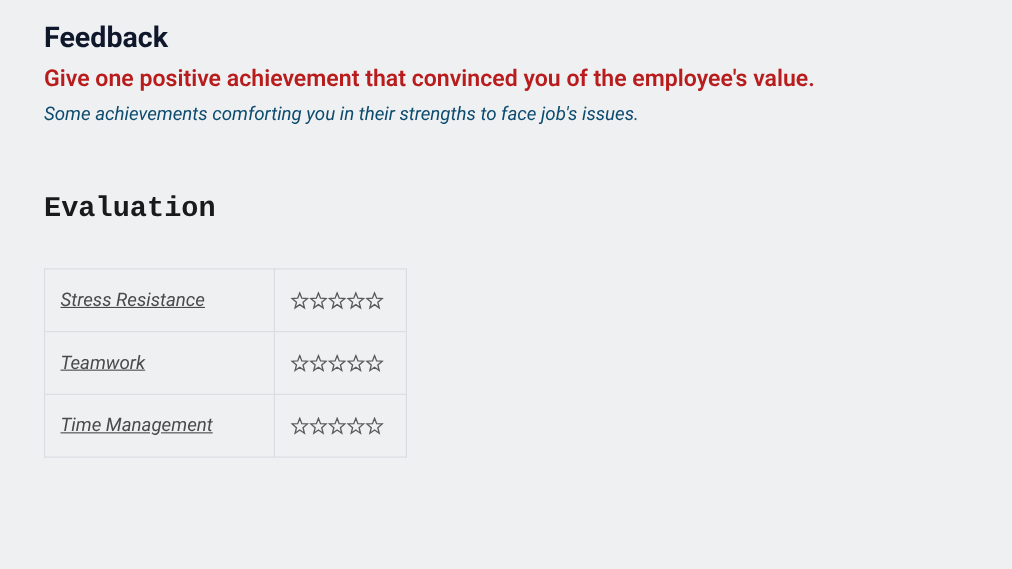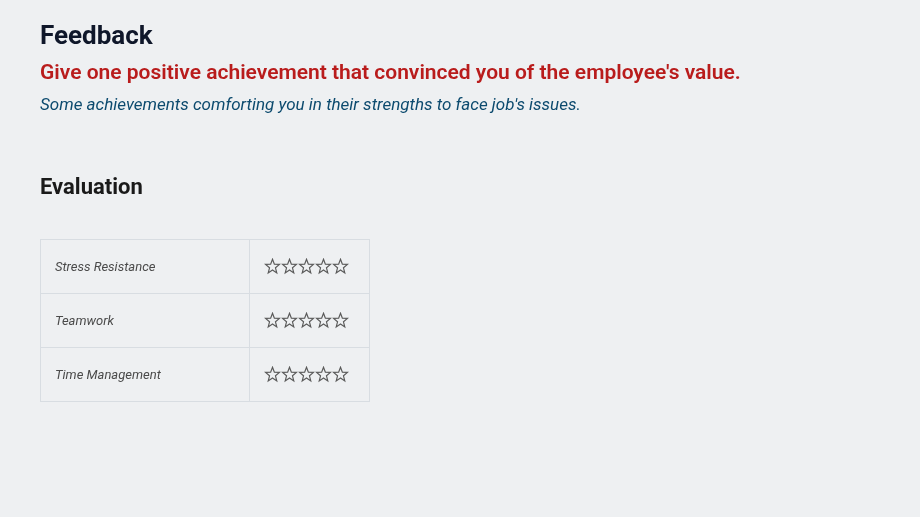--- a/index.html
+++ b/index.html
@@ -76,39 +76,41 @@
     }
     .hint-text {
       font-size: 17px;
       font-style: italic;
       color: #0c4a6e;
     }
     .evaluation-section {
       margin-top: 60px;
     }
     .eval-heading {
-      font-size: 22px;
+      font-size: 26px;
       font-weight: 700;
       color: #1a1a1a;
       margin-bottom: 40px;
+      font-family: Liberation Mono, monospace;
     }
     .eval-table {
       border-collapse: collapse;
       width: 330px;
     }
     .eval-table td {
       border: 1px solid #d8dde2;
       padding: 18px 14px;
       vertical-align: middle;
     }
     .eval-label-cell {
-      font-size: 13px;
+      font-size: 17px;
       font-style: italic;
       color: #4a4a4a;
       width: 210px;
+      text-decoration: underline;
     }
     .eval-stars-cell {
       width: 120px;
     }
     .stars {
       display: flex;
       gap: 0;
     }
     .star {
       width: 17px;

